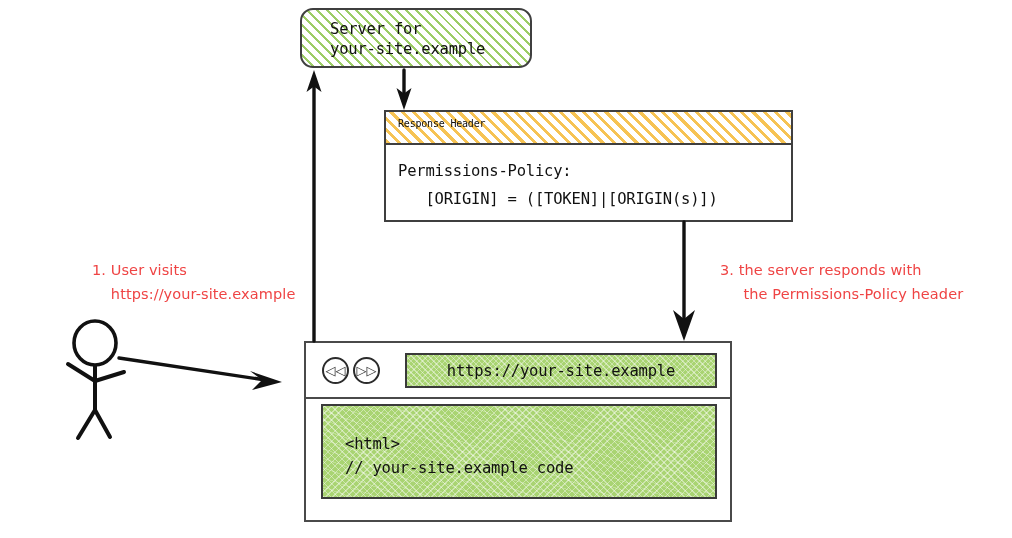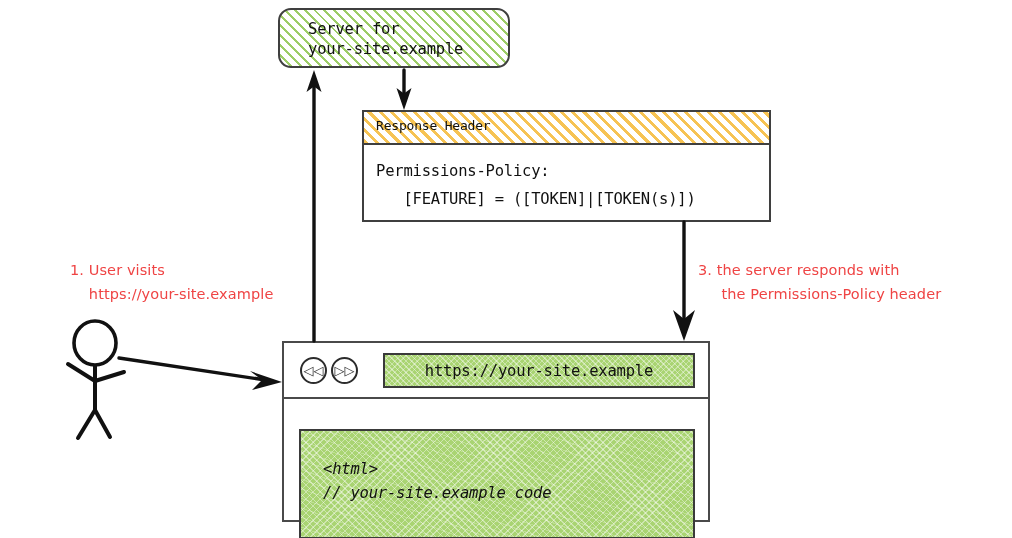--- a/index.html
+++ b/index.html
@@ -10,21 +10,21 @@
   body {
     font-family: "Liberation Sans", sans-serif;
   }
   #canvas {
     position: relative;
     width: 1012px;
     height: 538px;
     background: #ffffff;
     overflow: hidden;
   }
-  .abs { position: absolute; }
+  .abs { position: absolute; margin-left: 22px; }
 
   
   #server-box {
     left: 278px;
     top: 8px;
     width: 232px;
     height: 60px;
     border: 2.5px solid #3f3f3f;
     border-radius: 13px;
     background-color: #ffffff;
@@ -72,21 +72,21 @@
        rgba(246,192,74,0.95) 3px,
        rgba(255,255,255,0) 3px,
        rgba(255,255,255,0) 8px);
     box-sizing: border-box;
   }
   #response-title-text {
     position: absolute;
     left: 12px;
     top: 6px;
     font-family: "DejaVu Sans Mono", monospace;
-    font-size: 13px;
+    font-size: 10px;
     color: #111;
     white-space: pre;
     letter-spacing: -0.2px;
   }
   #response-body {
     position: absolute;
     left: 12px;
     top: 45px;
     font-family: "DejaVu Sans Mono", monospace;
     font-size: 15.5px;
@@ -162,31 +162,30 @@
   #page-viewport {
     position: absolute;
     left: 0;
     top: 58px;
     right: 0;
     bottom: 0;
   }
   #code-block {
     position: absolute;
     left: 15px;
-    top: 28px;
+    top: 3px;
     width: 396px;
-    height: 110px;
+    height: 95px;
     border: 2px solid #3a3a3a;
     box-sizing: border-box;
     background-color: #a9d472;
     background-image:
       repeating-linear-gradient(45deg, rgba(255,255,255,0.42) 0px, rgba(255,255,255,0.42) 1px, rgba(0,0,0,0) 1px, rgba(0,0,0,0) 5px),
       repeating-linear-gradient(-45deg, rgba(255,255,255,0.42) 0px, rgba(255,255,255,0.42) 1px, rgba(0,0,0,0) 1px, rgba(0,0,0,0) 5px),
       repeating-linear-gradient(20deg, rgba(255,255,255,0.25) 0px, rgba(255,255,255,0.25) 1px, rgba(0,0,0,0) 1px, rgba(0,0,0,0) 9px);
-    font-style: italic;
   }
   #code-text {
     position: absolute;
     left: 22px;
     top: 26px;
     font-family: "DejaVu Sans Mono", monospace;
     font-size: 15.5px;
     line-height: 24px;
     color: #111;
     white-space: pre;
@@ -223,21 +222,21 @@
   <div class="abs" id="server-box">
     <div id="server-label">Server for
 your-site.example</div>
   </div>
 
   <div class="abs" id="response-box">
     <div id="response-title-bar">
       <div id="response-title-text">Response Header</div>
     </div>
     <div id="response-body">Permissions-Policy:
-   [FEATURE] = ([TOKEN]|[TOKEN(s)])</div>
+   [ORIGIN] = ([TOKEN]|[ORIGIN(s)])</div>
   </div>
 
   <div class="abs" id="browser-window">
     <div id="browser-toolbar">
       <div class="nav-btn" id="nav-back">◁◁</div>
       <div class="nav-btn" id="nav-forward">▷▷</div>
       <div id="url-bar">
         <span id="url-text">https://your-site.example</span>
       </div>
     </div>

